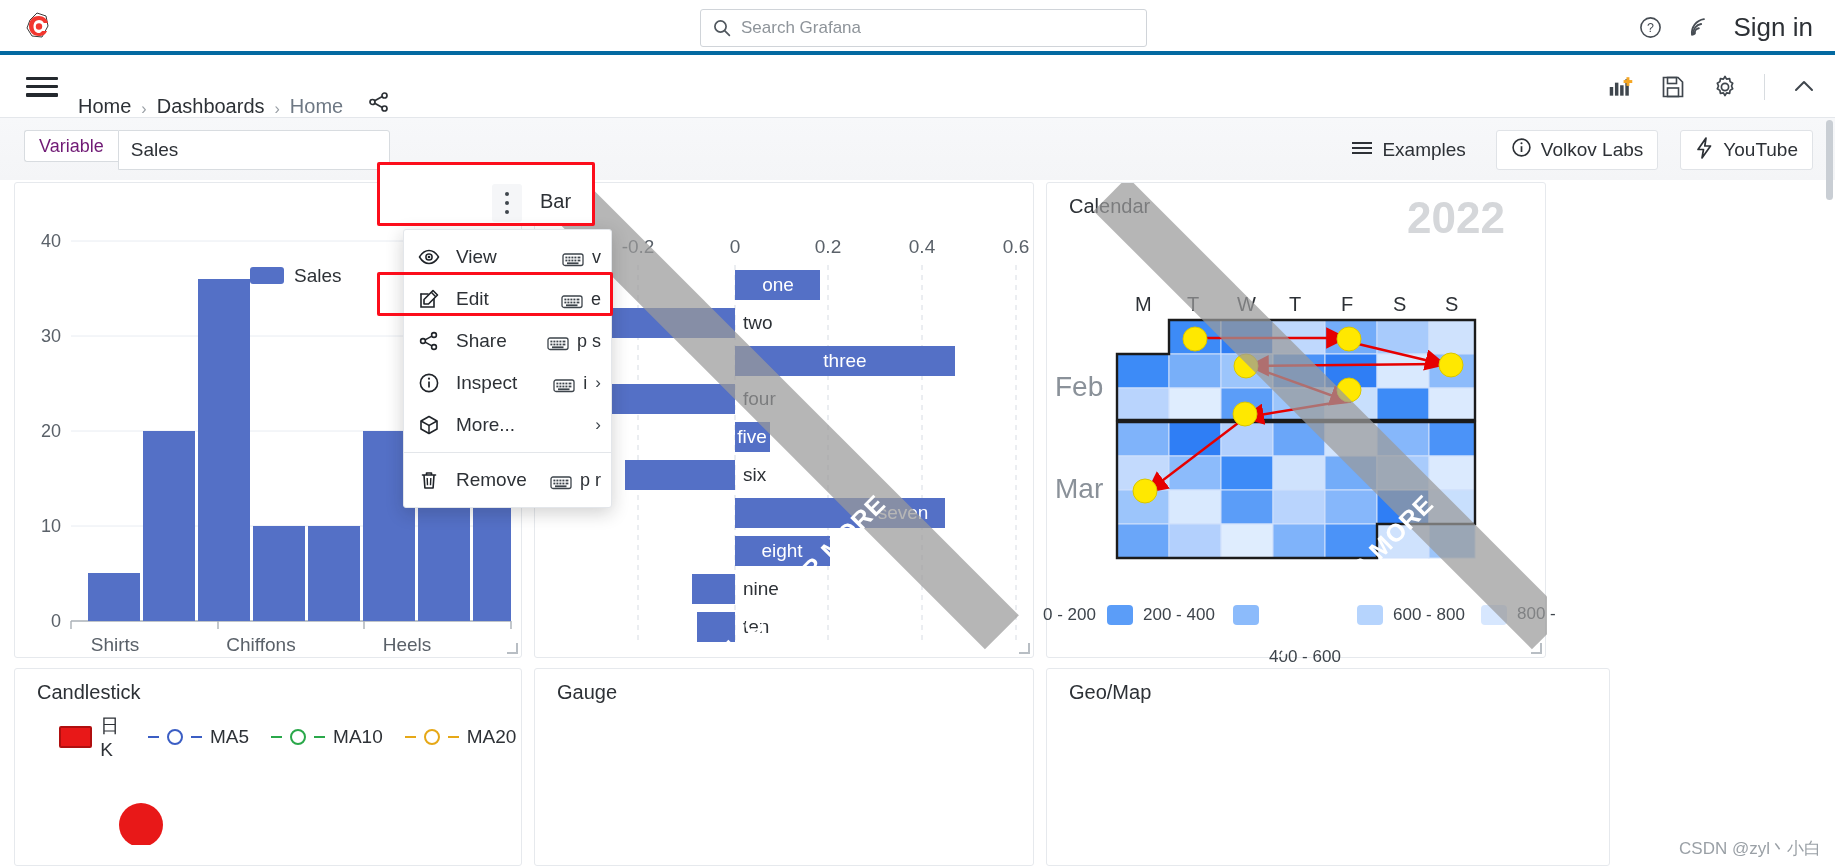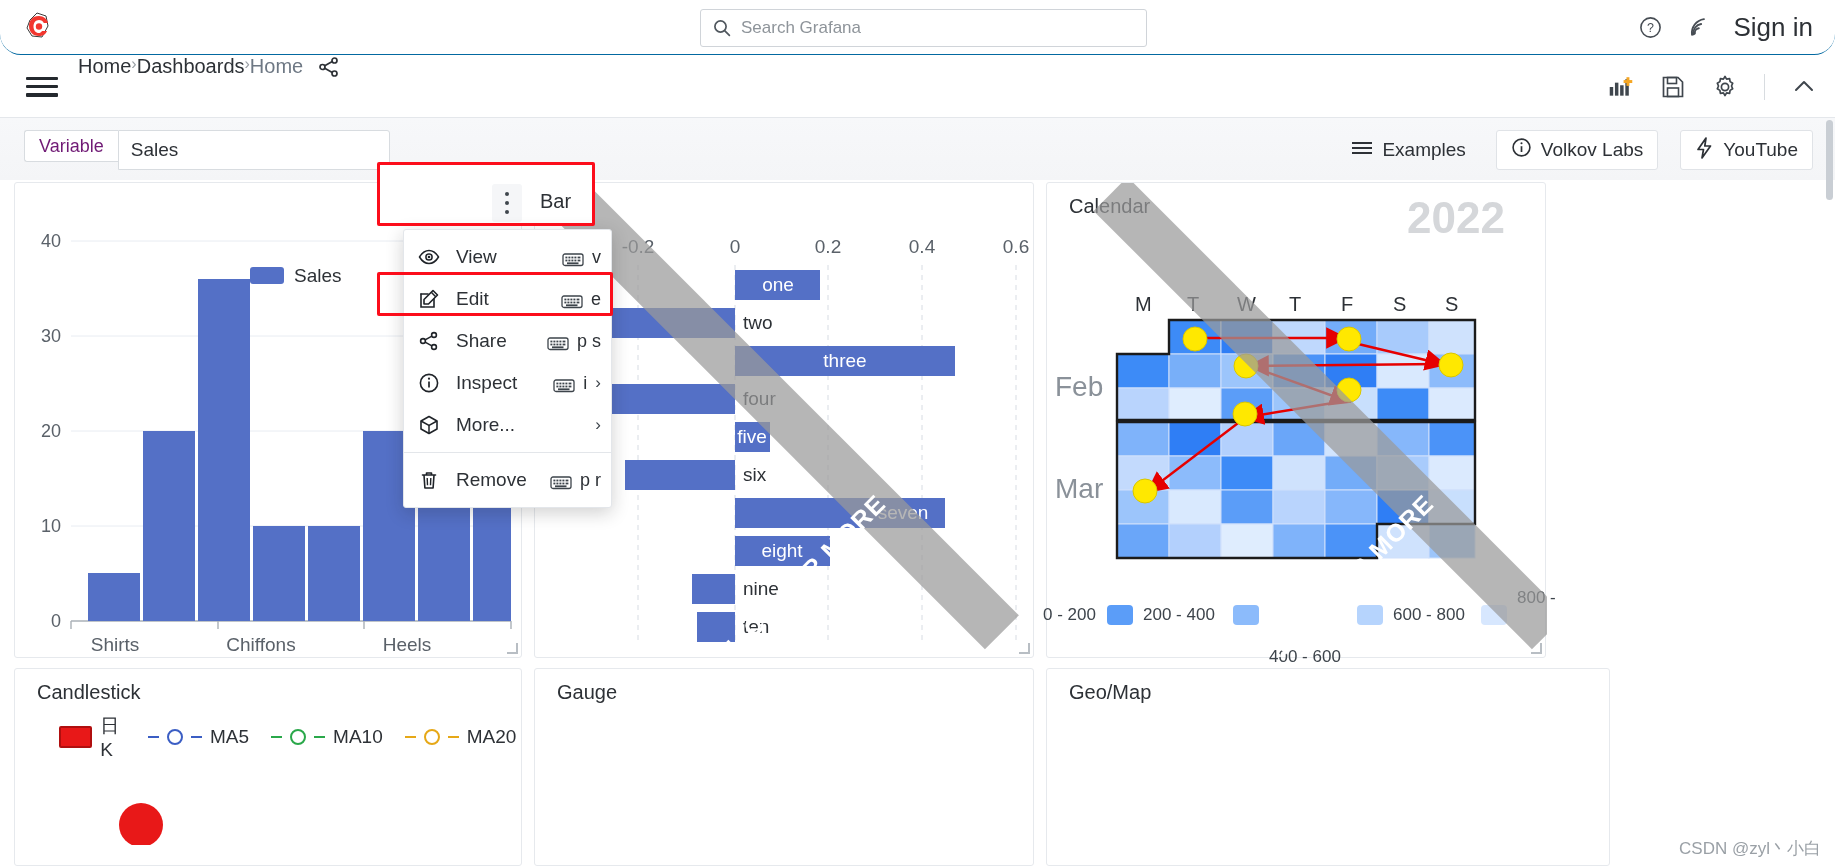--- a/index.html
+++ b/index.html
@@ -7,22 +7,22 @@
     width: 1835px; height: 866px;
     font-family: "Liberation Sans", sans-serif;
     background: #ffffff;
     overflow: hidden;
   }
   body { position: relative; }
 
   
   .topbar {
     position: absolute; left: 0; top: 0; width: 1835px; height: 55px;
-    background: #ffffff; border-bottom: 1px solid #0369a1;
-    display: flex; align-items: center; border-radius: 21px;
+    background: #ffffff; border-bottom: 4px solid #0369a1;
+    display: flex; align-items: center;
   }
   .grafana-logo {
     position: absolute; left: 22px; top: 10px; width: 34px; height: 34px;
   }
   .search-wrap {
     position: absolute; left: 700px; top: 9px; width: 447px; height: 38px;
     border: 1px solid #d0d4d9; border-radius: 3px; background: #fff;
     display: flex; align-items: center; padding: 0 12px;
   }
   .search-ico { width: 18px; height: 18px; margin-right: 10px; flex: 0 0 auto; }
@@ -37,21 +37,21 @@
   .signin { font-size: 26px; color: #2d3136; cursor: pointer; padding-right: 4px; }
 
   
   .crumbbar {
     position: absolute; left: 0; top: 55px; width: 1835px; height: 63px;
     background: #ffffff; border-bottom: 1px solid #e4e7eb;
     display: flex; align-items: center;
   }
   .hamburger { position: absolute; left: 26px; top: 22px; width: 32px; height: 20px; cursor: pointer; }
   .hamburger span { display: block; height: 3.2px; background: #24292e; border-radius: 1px; margin-bottom: 5px; }
-  .crumbs { position: absolute; left: 78px; top: 0; height: 63px; display: flex; align-items: flex-start; }
+  .crumbs { position: absolute; left: 78px; top: 0; height: 63px; display: flex; align-items: flex-end; gap: 10px; }
   .crumb { font-size: 20px; color: #2d3136; cursor: pointer; }
   .crumb.last { color: #6e7884; }
   .crumb-sep { font-size: 16px; color: #9aa0a6; }
   .share-ico { margin-left: 14px; cursor: pointer; }
   .crumb-right { position: absolute; right: 18px; top: 0; height: 63px; display: flex; align-items: center; gap: 26px; }
   .vdivider { width: 1px; height: 26px; background: #d8dce0; }
 
   
   .submenu {
     position: absolute; left: 0; top: 118px; width: 1835px; height: 62px;
@@ -527,21 +527,21 @@
 
   <div>
     <div class="legend-tx" style="left:-4px; top:422px;">0 - 200</div>
     <div class="legend-sw" style="left:60px; top:422px; background:#5b9df8;"></div>
     <div class="legend-tx" style="left:96px; top:422px;">200 - 400</div>
     <div class="legend-sw" style="left:186px; top:422px; background:#8cbbfb;"></div>
     <div class="legend-tx" style="left:222px; top:422px;margin-top:42px;">400 - 600</div>
     <div class="legend-sw" style="left:310px; top:422px; background:#b6d4fd;"></div>
     <div class="legend-tx" style="left:346px; top:422px;">600 - 800</div>
     <div class="legend-sw" style="left:434px; top:422px; background:#d7e7fe;"></div>
-    <div class="legend-tx" style="left:470px; top:405px;text-align:right;">800 - </div>
+    <div class="legend-tx" style="left:470px; top:421px;text-align:right;">800 - </div>
   </div>
 
   <div class="watermark" style="left:0;top:0;width:500px;height:474px;">
     <div class="wm-band" style="left:130px; top:100px; width:620px; height:48px; transform-origin:0 0; transform:rotate(45deg) translate(-110px,-40px);"></div>
     <div class="wm-text" style="left:208px; top:470px; transform-origin:0 0; transform:rotate(-45deg);">CLICK FOR MORE</div>
   </div>
 </div>
 
 <div class="panel" id="panel-candle">
   <div class="panel-title">Candlestick</div>

